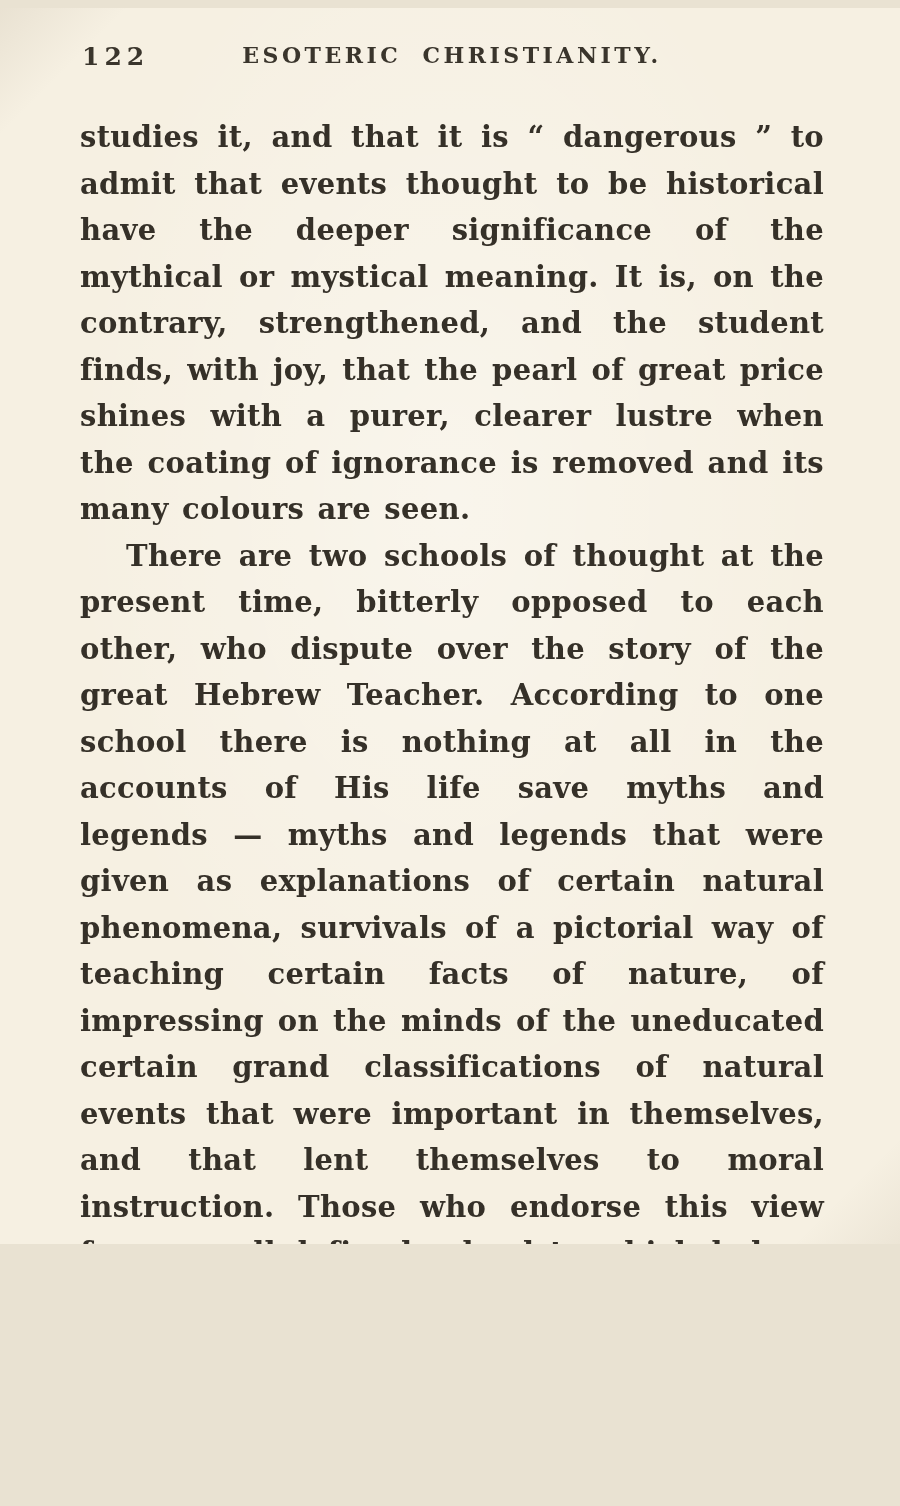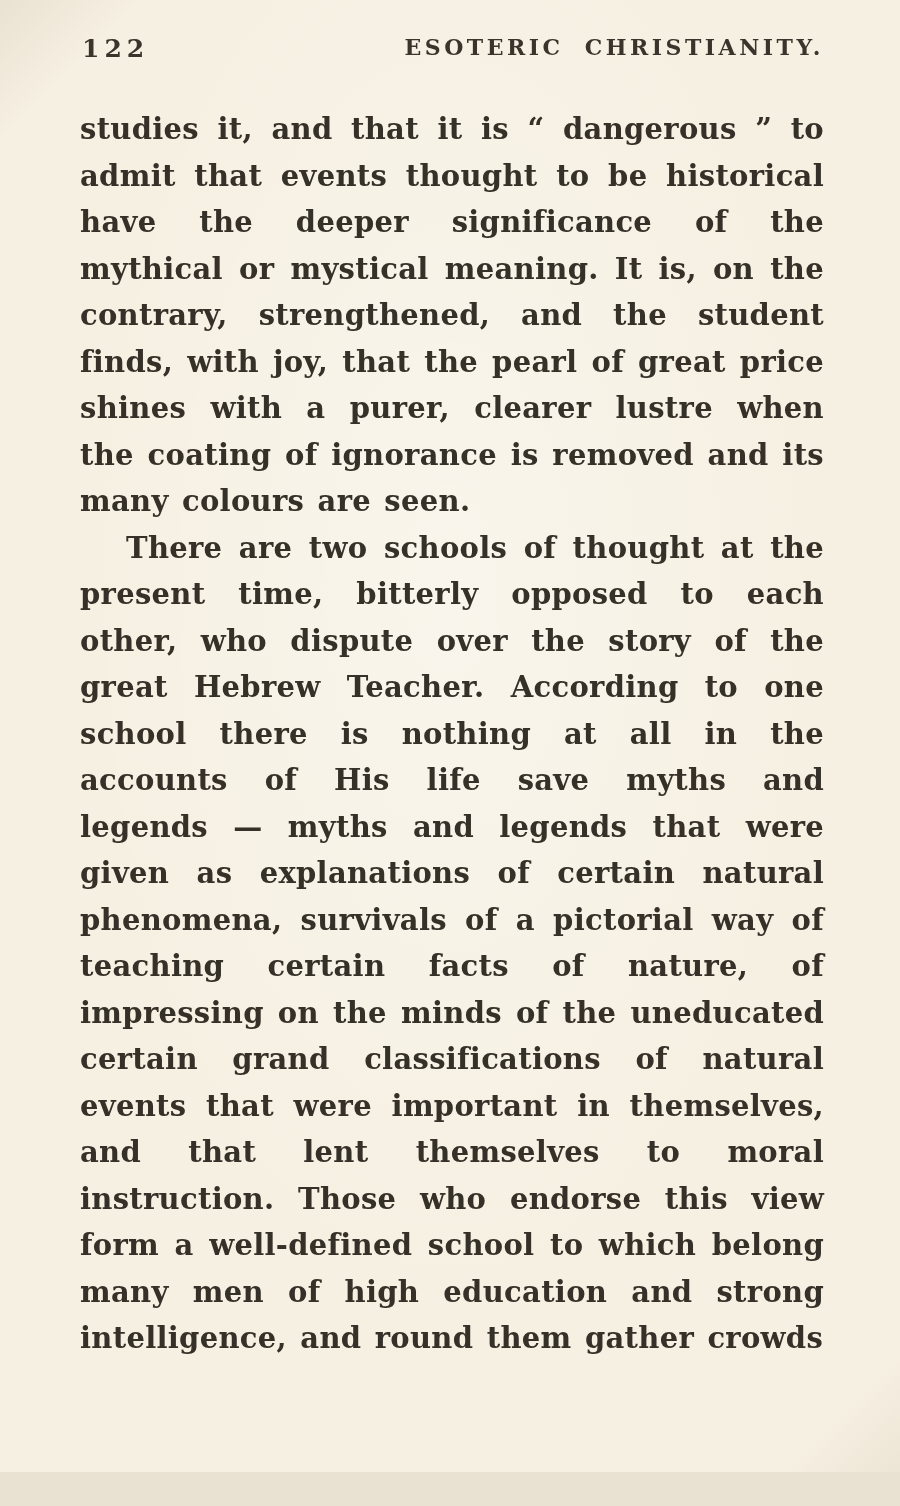--- a/index.html
+++ b/index.html
@@ -3,22 +3,22 @@
 <meta charset="utf-8">
 <style>
   html, body {
     margin: 0;
     padding: 0;
     background: #e9e2d2;
   }
   .scan-page {
     position: relative;
     width: 900px;
-    height: 1472px;
-    margin: 0 auto;
+    height: 1236px;
+    margin: 8px auto;
     background: #f6f0e2;
     background-image:
       radial-gradient(ellipse at 50% 40%, rgba(255,255,255,0.35) 0%, rgba(255,255,255,0) 60%),
       linear-gradient(135deg, rgba(120,100,70,0.10) 0%, rgba(120,100,70,0) 6%),
       linear-gradient(315deg, rgba(120,100,70,0.08) 0%, rgba(120,100,70,0) 5%);
     box-sizing: border-box;
     padding: 26px 76px 0 80px;
     font-family: "DejaVu Serif", "Liberation Serif", serif;
     color: #353028;
     overflow: hidden;
@@ -35,21 +35,21 @@
     font-size: 25px;
     letter-spacing: 5px;
     font-weight: 600;
     color: #3a352c;
   }
   .running-title {
     position: absolute;
     left: 0;
     right: 0;
     top: 8px;
-    text-align: right;
+    text-align: center;
     font-size: 22px;
     letter-spacing: 3.5px;
     word-spacing: 10px;
     font-weight: 600;
     color: #3a352c;
   }
   .page-body {
     font-size: 29px;
     line-height: 46.5px;
     text-align: justify;

